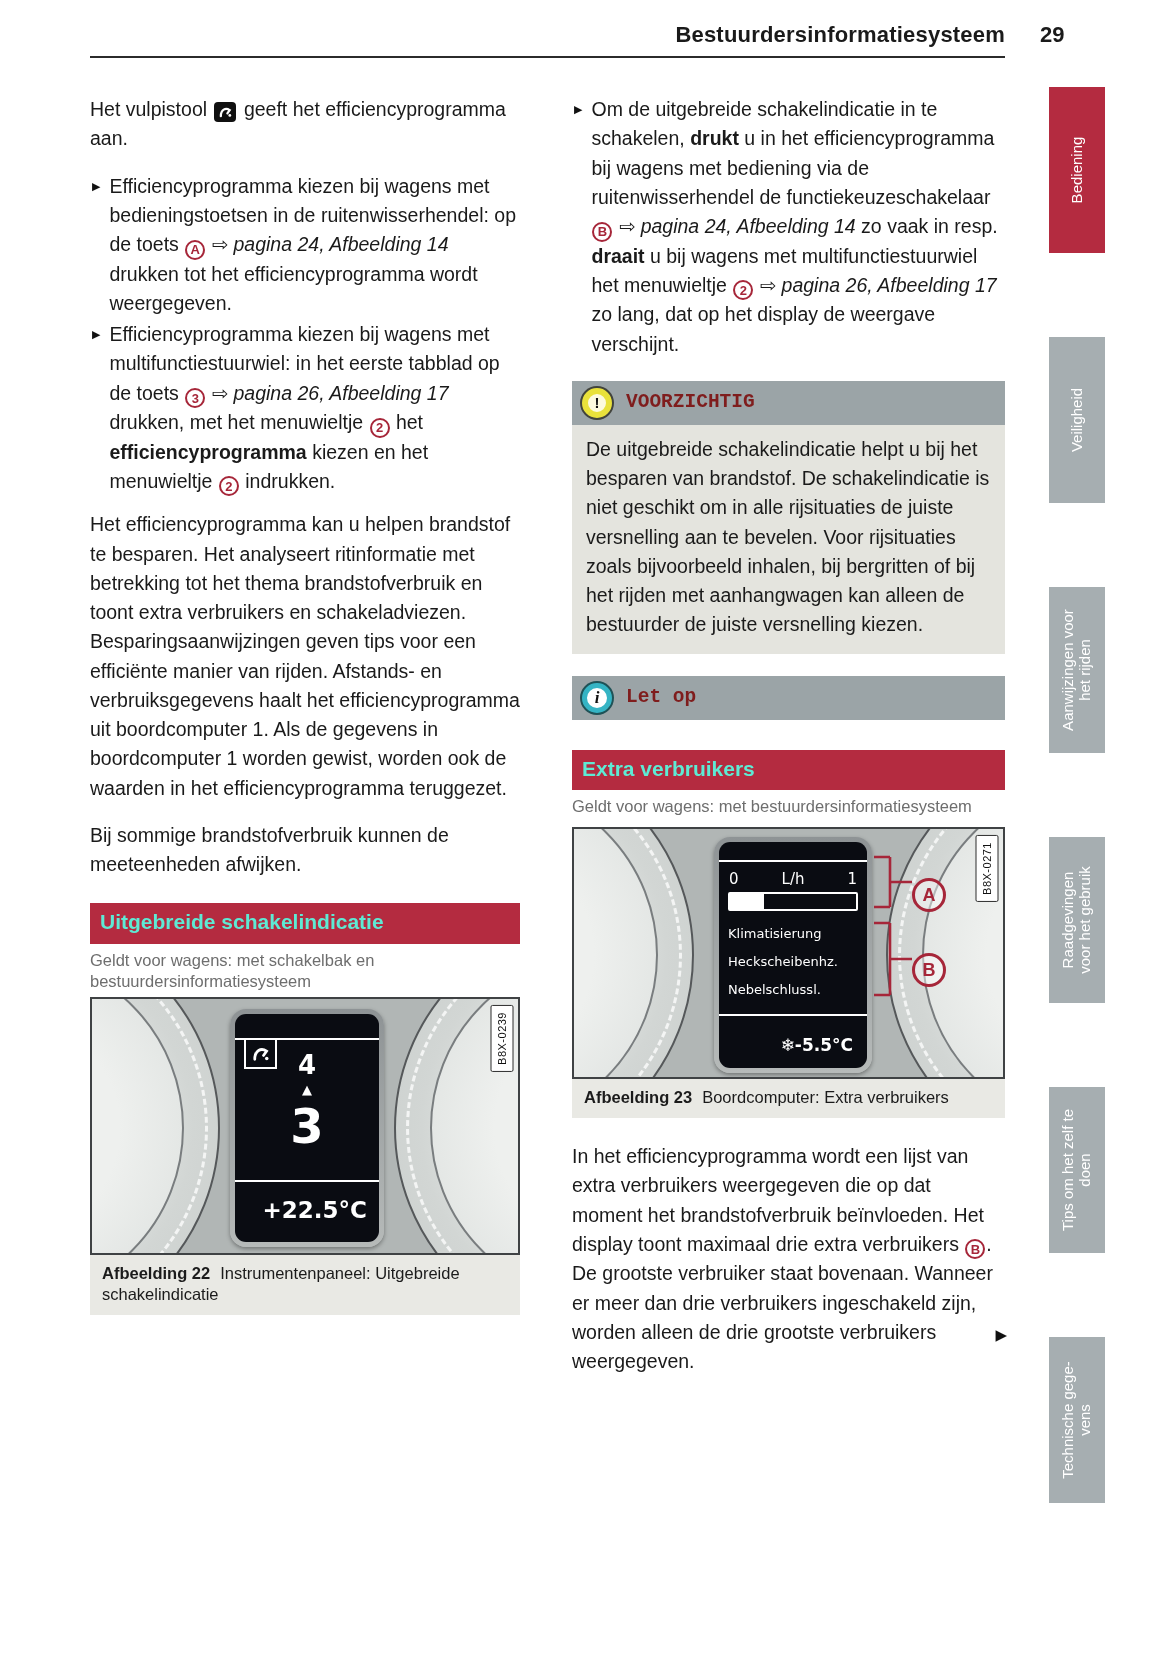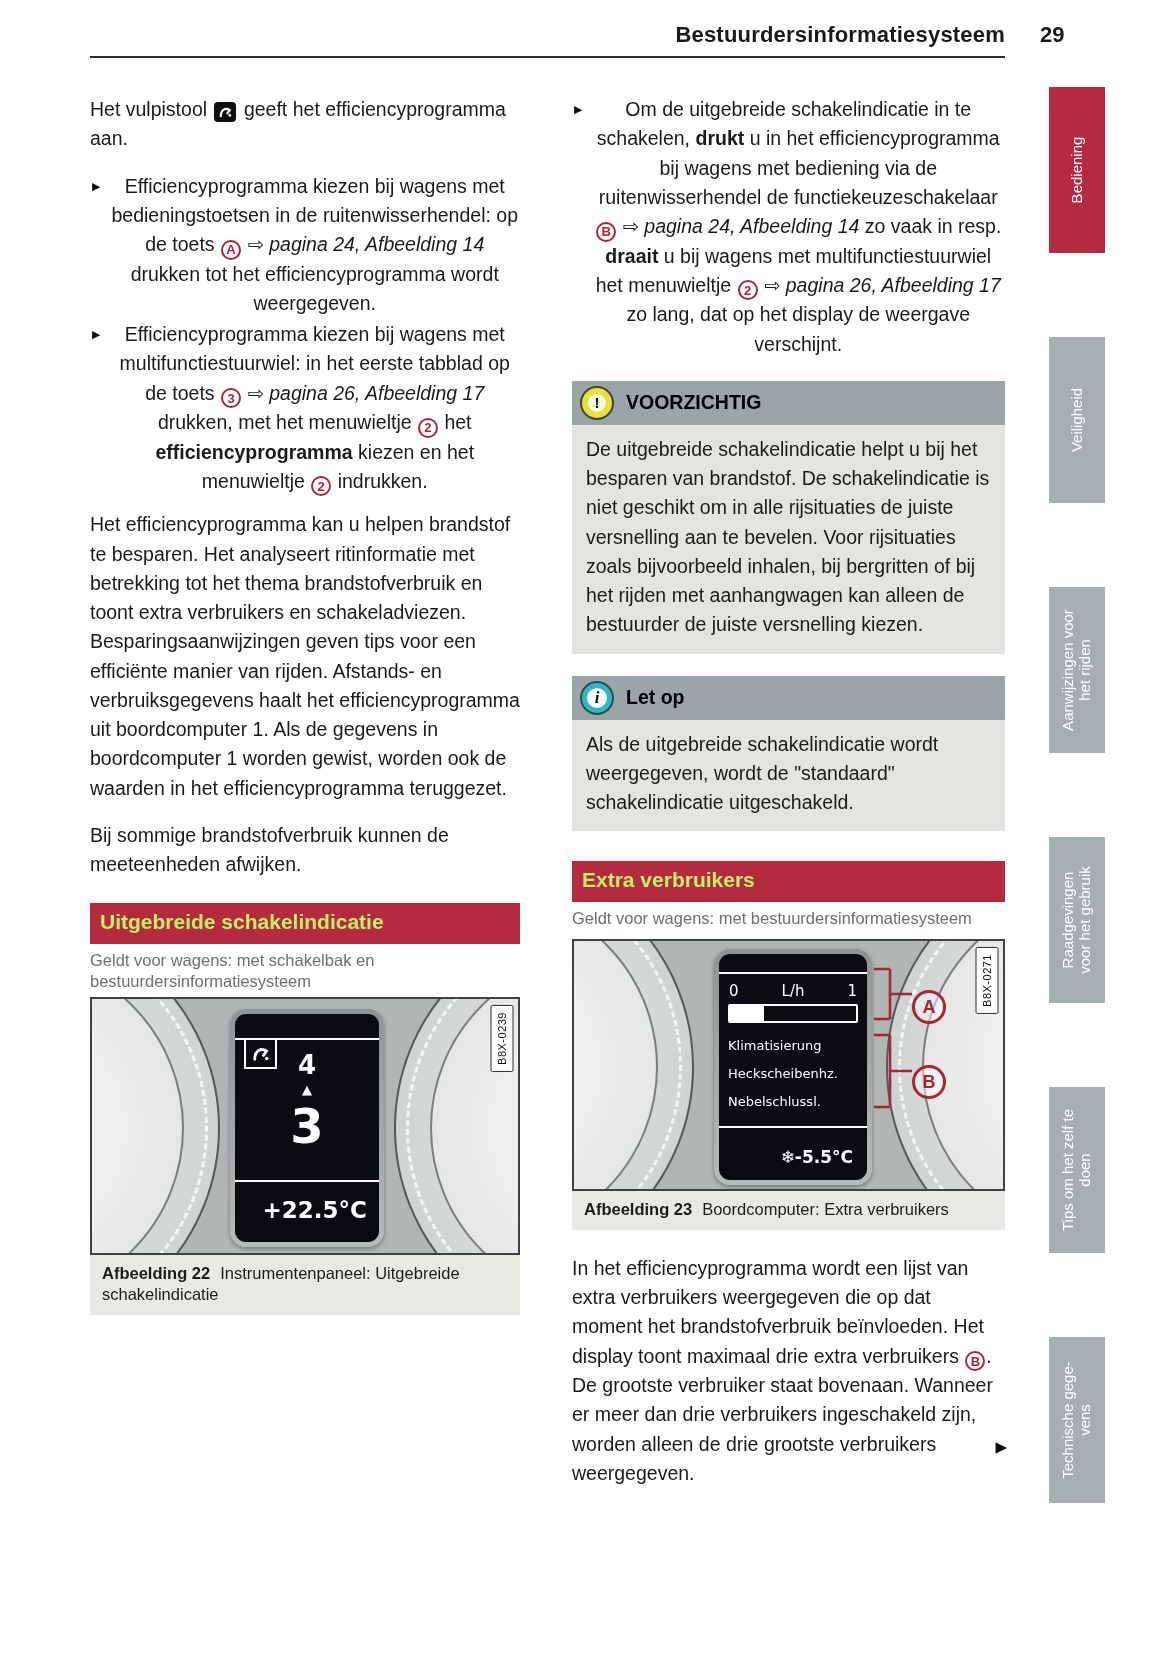--- a/index.html
+++ b/index.html
@@ -33,34 +33,34 @@
     color:#fff;font-size:15px;line-height:1.12;white-space:pre-line;font-weight:400;
   }
   
   .col{position:absolute;top:95px;font-size:19.5px;line-height:1.5;}
   .col-left{left:90px;width:430px;}
   .col-right{left:572px;width:433px;}
   p.para{margin-bottom:18px;}
   .bullets{margin-bottom:14px;}
   .bullet{display:flex;margin-bottom:2px;}
   .bullet .marker{flex:0 0 auto;font-size:11px;line-height:1;margin:9px 9px 0 2px;color:#111;}
-  .bullet .btxt{flex:1;text-align:center;}
+  .bullet .btxt{flex:1;}
   b{font-weight:700;} i{font-style:italic;}
   .cref{
     display:inline-flex;align-items:center;justify-content:center;
     width:20px;height:20px;border:2px solid var(--ref-red);border-radius:50%;
     color:var(--ref-red);font-weight:700;font-size:13px;line-height:1;
     vertical-align:-3px;margin:0 1px;background:#fff;
   }
   .fuel-chip{
     display:inline-flex;align-items:center;justify-content:center;
     width:22px;height:20px;background:#101010;border-radius:4px;vertical-align:-3px;margin:0 2px;
   }
   
-  .sec-head{background:var(--red);color:#bef264;font-weight:700;font-size:21px;padding:3px 10px 6px 10px;margin:6px 0 6px 0;}
+  .sec-head{background:var(--red);color:#5eead4;font-weight:700;font-size:21px;padding:3px 10px 6px 10px;margin:6px 0 6px 0;}
   .sec-sub{color:#6e6e6e;font-size:16.5px;line-height:1.3;margin-bottom:4px;}
   
   .fig{margin-bottom:16px;}
   .fig-canvas{position:relative;background:var(--figbg);border:2px solid #3f4244;overflow:hidden;}
   .f22{width:430px;height:258px;}
   .f23{width:433px;height:252px;}
   .gauge{position:absolute;width:420px;height:420px;border-radius:50%;
     background:radial-gradient(circle,#e6e9e7 38%,#d2d6d4 62%,#c6cbc9 100%);
     border:2px solid #55585a;}
   .gauge::before{content:"";position:absolute;inset:10px;border-radius:50%;border:3px dashed rgba(255,255,255,.75);}
@@ -100,21 +100,21 @@
     color:var(--ref-red);font-weight:700;font-size:18px;display:flex;align-items:center;justify-content:center;
     background:rgba(255,255,255,.45);
   }
   .callout.ca{left:338px;top:49px;}
   .callout.cb{left:338px;top:124px;}
   .caption{background:var(--captionbg);padding:8px 12px 9px 12px;font-size:16.5px;line-height:1.32;color:#1b1b1b;}
   .caption b{margin-right:10px;}
   
   .notebox{margin-bottom:22px;}
   .notebox-head{background:var(--boxhead);display:flex;align-items:center;padding:6px 10px;min-height:44px;}
-  .notebox-title{font-weight:700;font-size:19.5px;margin-left:14px;color:#000000;}
+  .notebox-title{font-weight:700;font-size:19.5px;margin-left:14px;color:#7f1d1d;font-family:Liberation Mono, monospace;}
   .warn-icon{
     flex:0 0 auto;width:30px;height:30px;border-radius:50%;background:#fdfadf;
     border:6px solid #e9e13b;box-shadow:0 0 0 2px #41433c;
     display:flex;align-items:center;justify-content:center;
     font-weight:700;font-size:15px;color:#111;line-height:1;
   }
   .info-icon{
     flex:0 0 auto;width:30px;height:30px;border-radius:50%;background:#fff;
     border:5px solid #35b4c4;box-shadow:0 0 0 2px #1f5257;
     display:flex;align-items:center;justify-content:center;
@@ -223,21 +223,20 @@
       <span class="notebox-title">VOORZICHTIG</span>
     </div>
     <div class="notebox-body">De uitgebreide schakelindicatie helpt u bij het besparen van brandstof. De schakelindicatie is niet geschikt om in alle rijsituaties de juiste versnelling aan te bevelen. Voor rijsituaties zoals bijvoorbeeld inhalen, bij bergritten of bij het rijden met aanhangwagen kan alleen de bestuurder de juiste versnelling kiezen.</div>
   </div>
 
   <div class="notebox" style="margin-bottom:30px">
     <div class="notebox-head">
       <span class="info-icon">i</span>
       <span class="notebox-title">Let op</span>
     </div>
-    <div class="notebox-body">Als de uitgebreide schakelindicatie wordt weergegeven, wordt de "standaard" schakelindicatie uitgeschakeld.</div>
   </div>
 
   <div class="sec-head">Extra verbruikers</div>
   <div class="sec-sub" style="margin-bottom:10px">Geldt voor wagens: met bestuurdersinformatiesysteem</div>
 
   <figure class="fig" style="margin-bottom:20px">
     <div class="fig-canvas f23">
       <div class="gauge gl"></div>
       <div class="gauge gr"></div>
       <div class="bezel">

